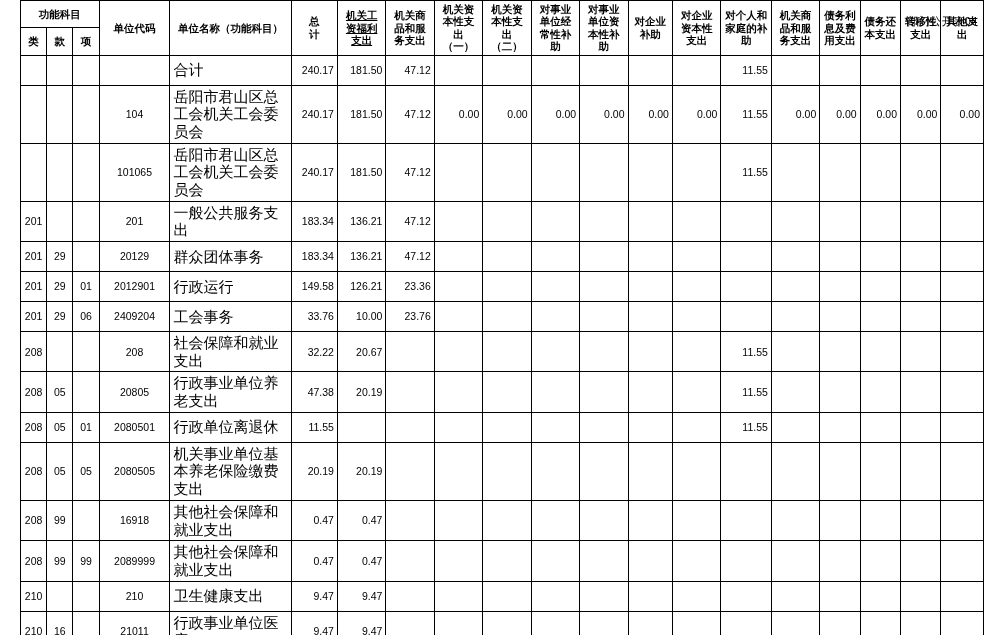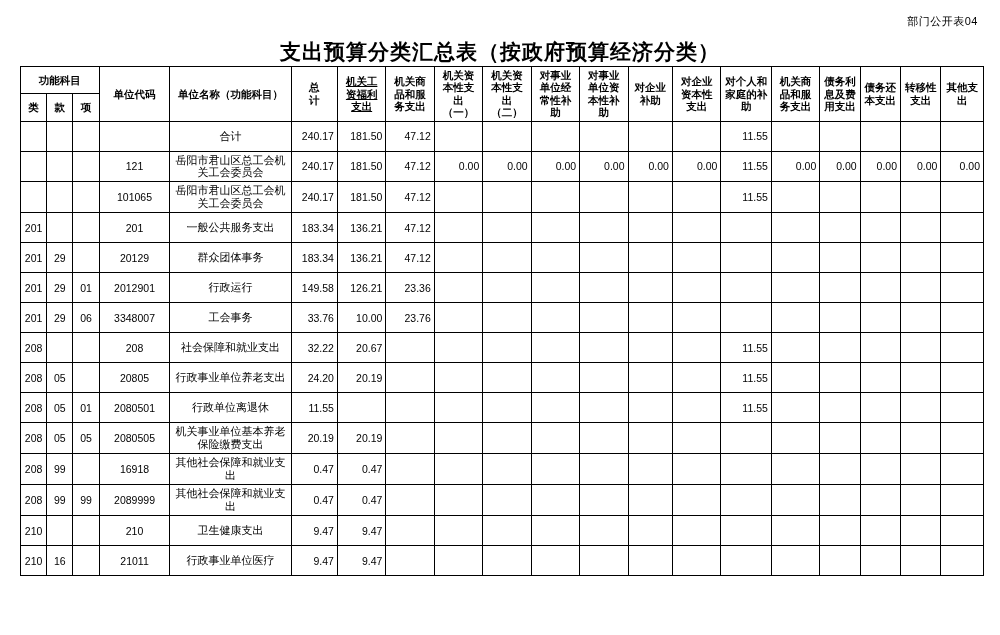--- a/index.html
+++ b/index.html
@@ -83,42 +83,41 @@
   td.num {
     text-align: right;
     padding-right: 4px;
     font-size: 10.5px;
   }
   td.code {
     text-align: center;
     font-size: 10.5px;
   }
   td.name {
-    text-align: center;
-    font-size: 11px;
+    text-align: left;
+    font-size: 15px;
     padding-left: 4px;
   }
   td.cls, td.kuan, td.xiang {
     text-align: center;
     font-size: 10.5px;
   }
   tbody tr {
     height: 30px;
   }
   .indent1 { padding-left: 14px; }
   .indent2 { padding-left: 26px; margin-left: 20px; }
 </style>
 </head>
 <body>
 
 <div class="page">
 
   <div class="form-code">部门公开表04</div>
 
-  <h1 class="doc-title">支出预算分类汇总表（按政府预算经济分类）</h1>
 
 
   <table class="budget">
     <colgroup>
       <col style="width:26px">
       <col style="width:26px">
       <col style="width:26px">
       <col style="width:70px">
       <col style="width:120px">
       <col style="width:46px">
@@ -184,21 +183,21 @@
           <td class="num"></td>
           <td class="num"></td>
           <td class="num"></td>
           <td class="num"></td>
           <td class="num"></td>
         </tr>
         <tr>
           <td class="cls"></td>
           <td class="kuan"></td>
           <td class="xiang"></td>
-          <td class="code">121</td>
+          <td class="code">104</td>
           <td class="name indent0">岳阳市君山区总工会机关工会委员会</td>
           <td class="num">240.17</td>
           <td class="num">181.50</td>
           <td class="num">47.12</td>
           <td class="num">0.00</td>
           <td class="num">0.00</td>
           <td class="num">0.00</td>
           <td class="num">0.00</td>
           <td class="num">0.00</td>
           <td class="num">0.00</td>
@@ -294,21 +293,21 @@
           <td class="num"></td>
           <td class="num"></td>
           <td class="num"></td>
           <td class="num"></td>
           <td class="num"></td>
         </tr>
         <tr>
           <td class="cls">201</td>
           <td class="kuan">29</td>
           <td class="xiang">06</td>
-          <td class="code">3348007</td>
+          <td class="code">2409204</td>
           <td class="name indent2">工会事务</td>
           <td class="num">33.76</td>
           <td class="num">10.00</td>
           <td class="num">23.76</td>
           <td class="num"></td>
           <td class="num"></td>
           <td class="num"></td>
           <td class="num"></td>
           <td class="num"></td>
           <td class="num"></td>
@@ -340,21 +339,21 @@
           <td class="num"></td>
           <td class="num"></td>
           <td class="num"></td>
         </tr>
         <tr>
           <td class="cls">208</td>
           <td class="kuan">05</td>
           <td class="xiang"></td>
           <td class="code">20805</td>
           <td class="name indent1">行政事业单位养老支出</td>
-          <td class="num">24.20</td>
+          <td class="num">47.38</td>
           <td class="num">20.19</td>
           <td class="num"></td>
           <td class="num"></td>
           <td class="num"></td>
           <td class="num"></td>
           <td class="num"></td>
           <td class="num"></td>
           <td class="num"></td>
           <td class="num">11.55</td>
           <td class="num"></td>

